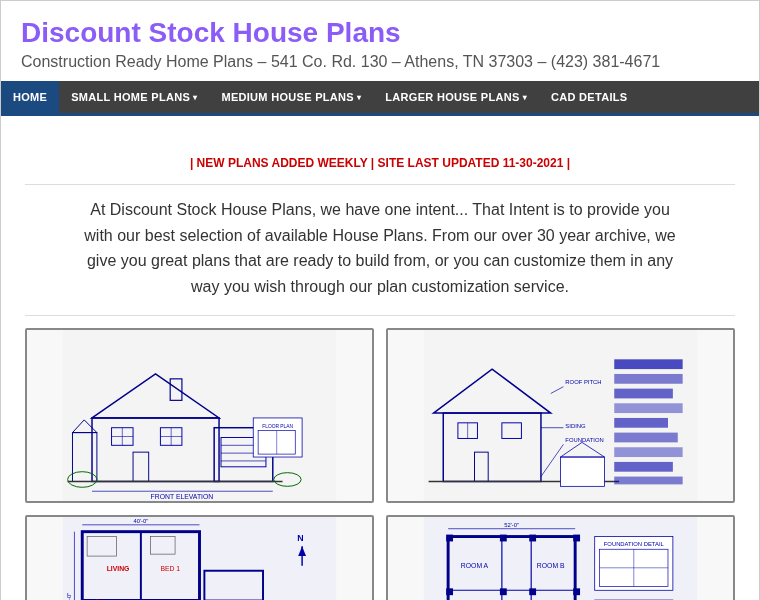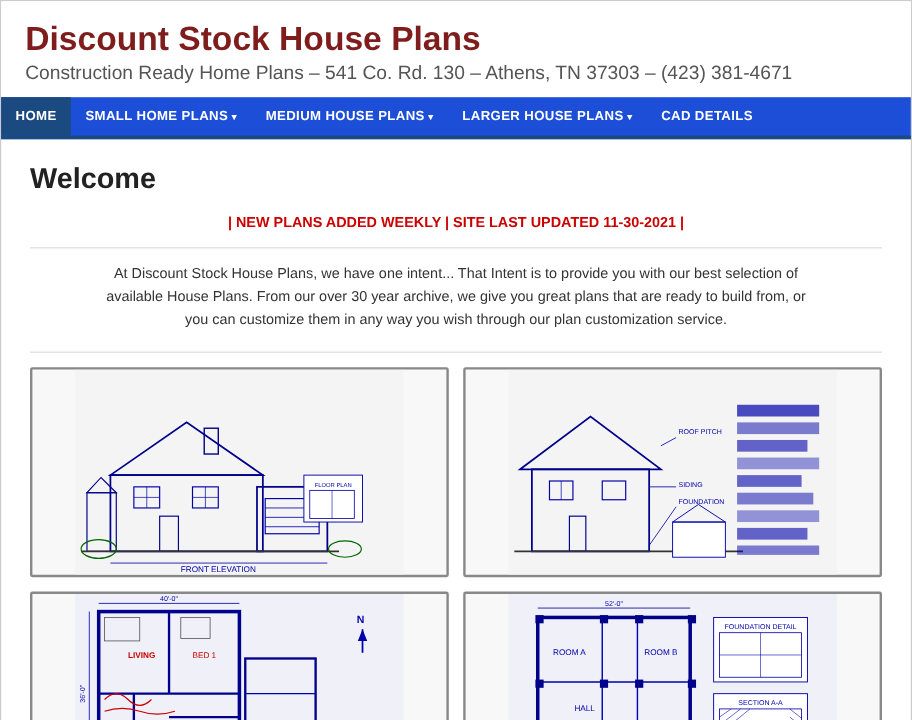--- a/index.html
+++ b/index.html
@@ -13,31 +13,31 @@
     }
 
     
     #header {
       padding: 16px 20px 10px 20px;
       background: #fff;
     }
     #site-title {
       font-size: 28px;
       font-weight: bold;
-      color: #7f1d1d;
+      color: #8b5cf6;
       margin-bottom: 4px;
     }
     #site-tagline {
       font-size: 16px;
       color: #555;
     }
 
     
     #nav {
-      background: #1d4ed8;
+      background: #404040;
       display: flex;
       align-items: stretch;
       border-bottom: 3px solid #1a4a80;
     }
     .nav-item {
       color: #fff;
       font-size: 11px;
       font-weight: bold;
       padding: 10px 12px;
       cursor: pointer;
@@ -63,31 +63,32 @@
       color: #222;
       margin-bottom: 14px;
     }
 
     .notice-bar {
       text-align: center;
       color: #cc0000;
       font-weight: bold;
       font-size: 12px;
       margin-bottom: 14px;
+      margin-top: 20px;
     }
 
     .divider {
       border: none;
       border-top: 1px solid #ddd;
       margin: 12px 0;
     }
 
     .intro-text {
       text-align: center;
-      font-size: 12px;
+      font-size: 16px;
       color: #333;
       line-height: 1.6;
       max-width: 600px;
       margin: 5px auto 16px auto;
     }
 
     
     .image-grid {
       display: grid;
       grid-template-columns: 1fr 1fr;
@@ -137,21 +138,20 @@
 
   <div class="nav-item active">HOME</div>
       <div class="nav-item">SMALL HOME PLANS<span class="nav-arrow"> ▾</span></div>
       <div class="nav-item">MEDIUM HOUSE PLANS<span class="nav-arrow"> ▾</span></div>
       <div class="nav-item">LARGER HOUSE PLANS<span class="nav-arrow"> ▾</span></div>
       <div class="nav-item">CAD DETAILS</div>
     </nav>
 
   <div id="content">
 
-    <div class="welcome-title">Welcome</div>
 
     <div class="notice-bar">| NEW PLANS ADDED WEEKLY | SITE LAST UPDATED 11-30-2021 |</div>
 
     <hr class="divider">
 
     <p class="intro-text">At Discount Stock House Plans, we have one intent... That Intent is to provide you with our best selection of available House Plans. From our over 30 year archive, we give you great plans that are ready to build from, or you can customize them in any way you wish through our plan customization service.</p>
 
     <hr class="divider">
 
     <div class="image-grid">

